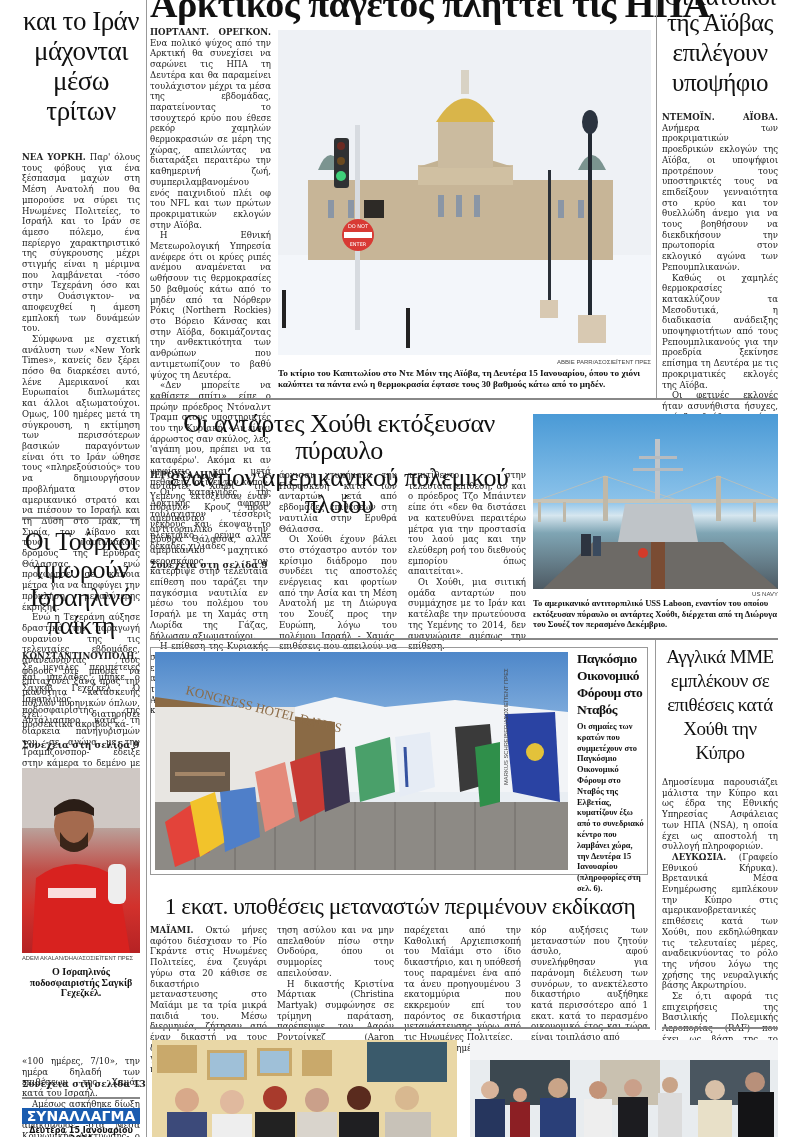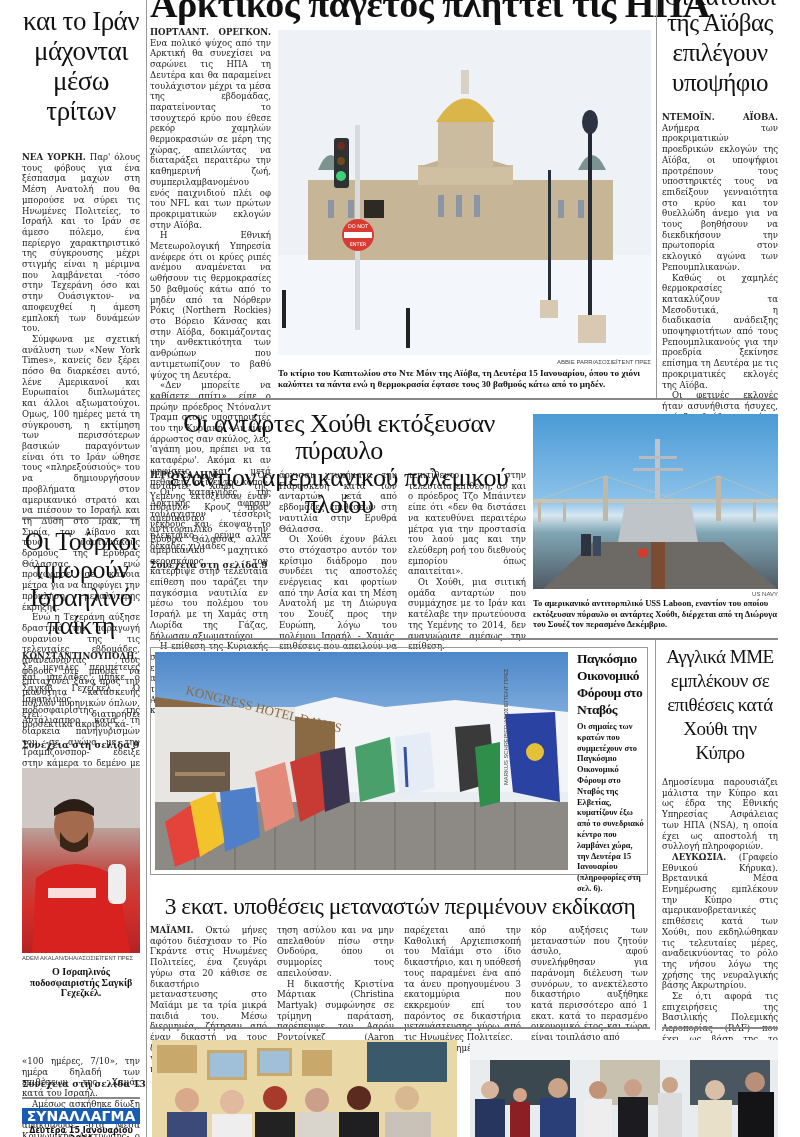--- a/index.html
+++ b/index.html
@@ -263,21 +263,21 @@
   <div class="body-text" style="margin-top:12px;">
     <p>Δημοσίευμα παρουσιάζει μάλιστα την Κύπρο και ως έδρα της Εθνικής Υπηρεσίας Ασφάλειας των ΗΠΑ (NSA), η οποία έχει ως αποστολή τη συλλογή πληροφοριών.</p>
     <p><span class="dateline">ΛΕΥΚΩΣΙΑ.</span> <span>(Γραφείο Εθνικού Κήρυκα). Βρετανικά Μέσα Ενημέρωσης εμπλέκουν την Κύπρο στις αμερικανοβρετανικές επιθέσεις κατά των Χούθι, που εκδηλώθηκαν τις τελευταίες μέρες, αναδεικνύοντας το ρόλο της νήσου λόγω της χρήσης της νευραλγικής βάσης Ακρωτηρίου.</span></p>
     <p>Σε ό,τι αφορά τις επιχειρήσεις της Βασιλικής Πολεμικής Αεροπορίας (RAF) που έχει ως βάση της το Ακρωτήρι, είναι χαρακτηριστικές οι λεπτομερείς αναφορές σε δυο γνωστά βρετανικά έντυπα. Ο λόγος για τις εφημερίδες «The Independent» και «The Guardian».</p>
 
   </div>
 
 </div>
 <div class="abs rule-h" style="left:662px; top:1027px; width:116px;"></div>
 
-<div class="abs head" style="left:150px; top:893px; width:500px; font-size:23.5px; line-height:26px; white-space:nowrap;">3 εκατ. υποθέσεις μεταναστών περιμένουν εκδίκαση</div>
+<div class="abs head" style="left:150px; top:893px; width:500px; font-size:23.5px; line-height:26px; white-space:nowrap;">1 εκατ. υποθέσεις μεταναστών περιμένουν εκδίκαση</div>
 <div class="abs body-text" style="left:150px; top:925px; width:498px; display:flex; gap:10px;">
   <div style="flex:1">
     <p><span class="dateline">ΜΑΪΑΜΙ.</span> <span>Οκτώ μήνες αφότου διέσχισαν το Ρίο Γκράντε στις Ηνωμένες Πολιτείες, ένα ζευγάρι γύρω στα 20 κάθισε σε δικαστήριο μεταναστευσης στο Μαϊάμι με τα τρία μικρά παιδιά του. Μέσω διερμηνέα, ζήτησαν από έναν δικαστή να τους δώσει περισσότερο χρόνο για να βρουν δικηγόρο για να υποβάλουν αί-</span></p>
   </div>
   <div style="flex:1">
     <p style="text-indent:0">τηση ασύλου και να μην απελαθούν πίσω στην Ονδούρα, όπου οι συμμορίες τους απειλούσαν.</p>
     <p>Η δικαστής Κριστίνα Μάρτιακ (Christina Martyak) συμφώνησε σε τρίμηνη παράταση, παρέπεμψε τον Ααρόν Ροντρίγκεζ (Aaron Rodriguez) και την Σίντι Μπανέζα (Cindy Baneza) σε δωρεάν νομική βοήθεια που</p>
   </div>
   <div style="flex:1">
     <p style="text-indent:0">παρέχεται από την Καθολική Αρχιεπισκοπή του Μαϊάμι στο ίδιο δικαστήριο, και η υπόθεσή τους παραμένει ένα από τα άνευ προηγουμένου 3 εκατομμύρια που εκκρεμούν επί του παρόντος σε δικαστήρια μετανάστευσης γύρω από τις Ηνωμένες Πολιτείες.</p>

